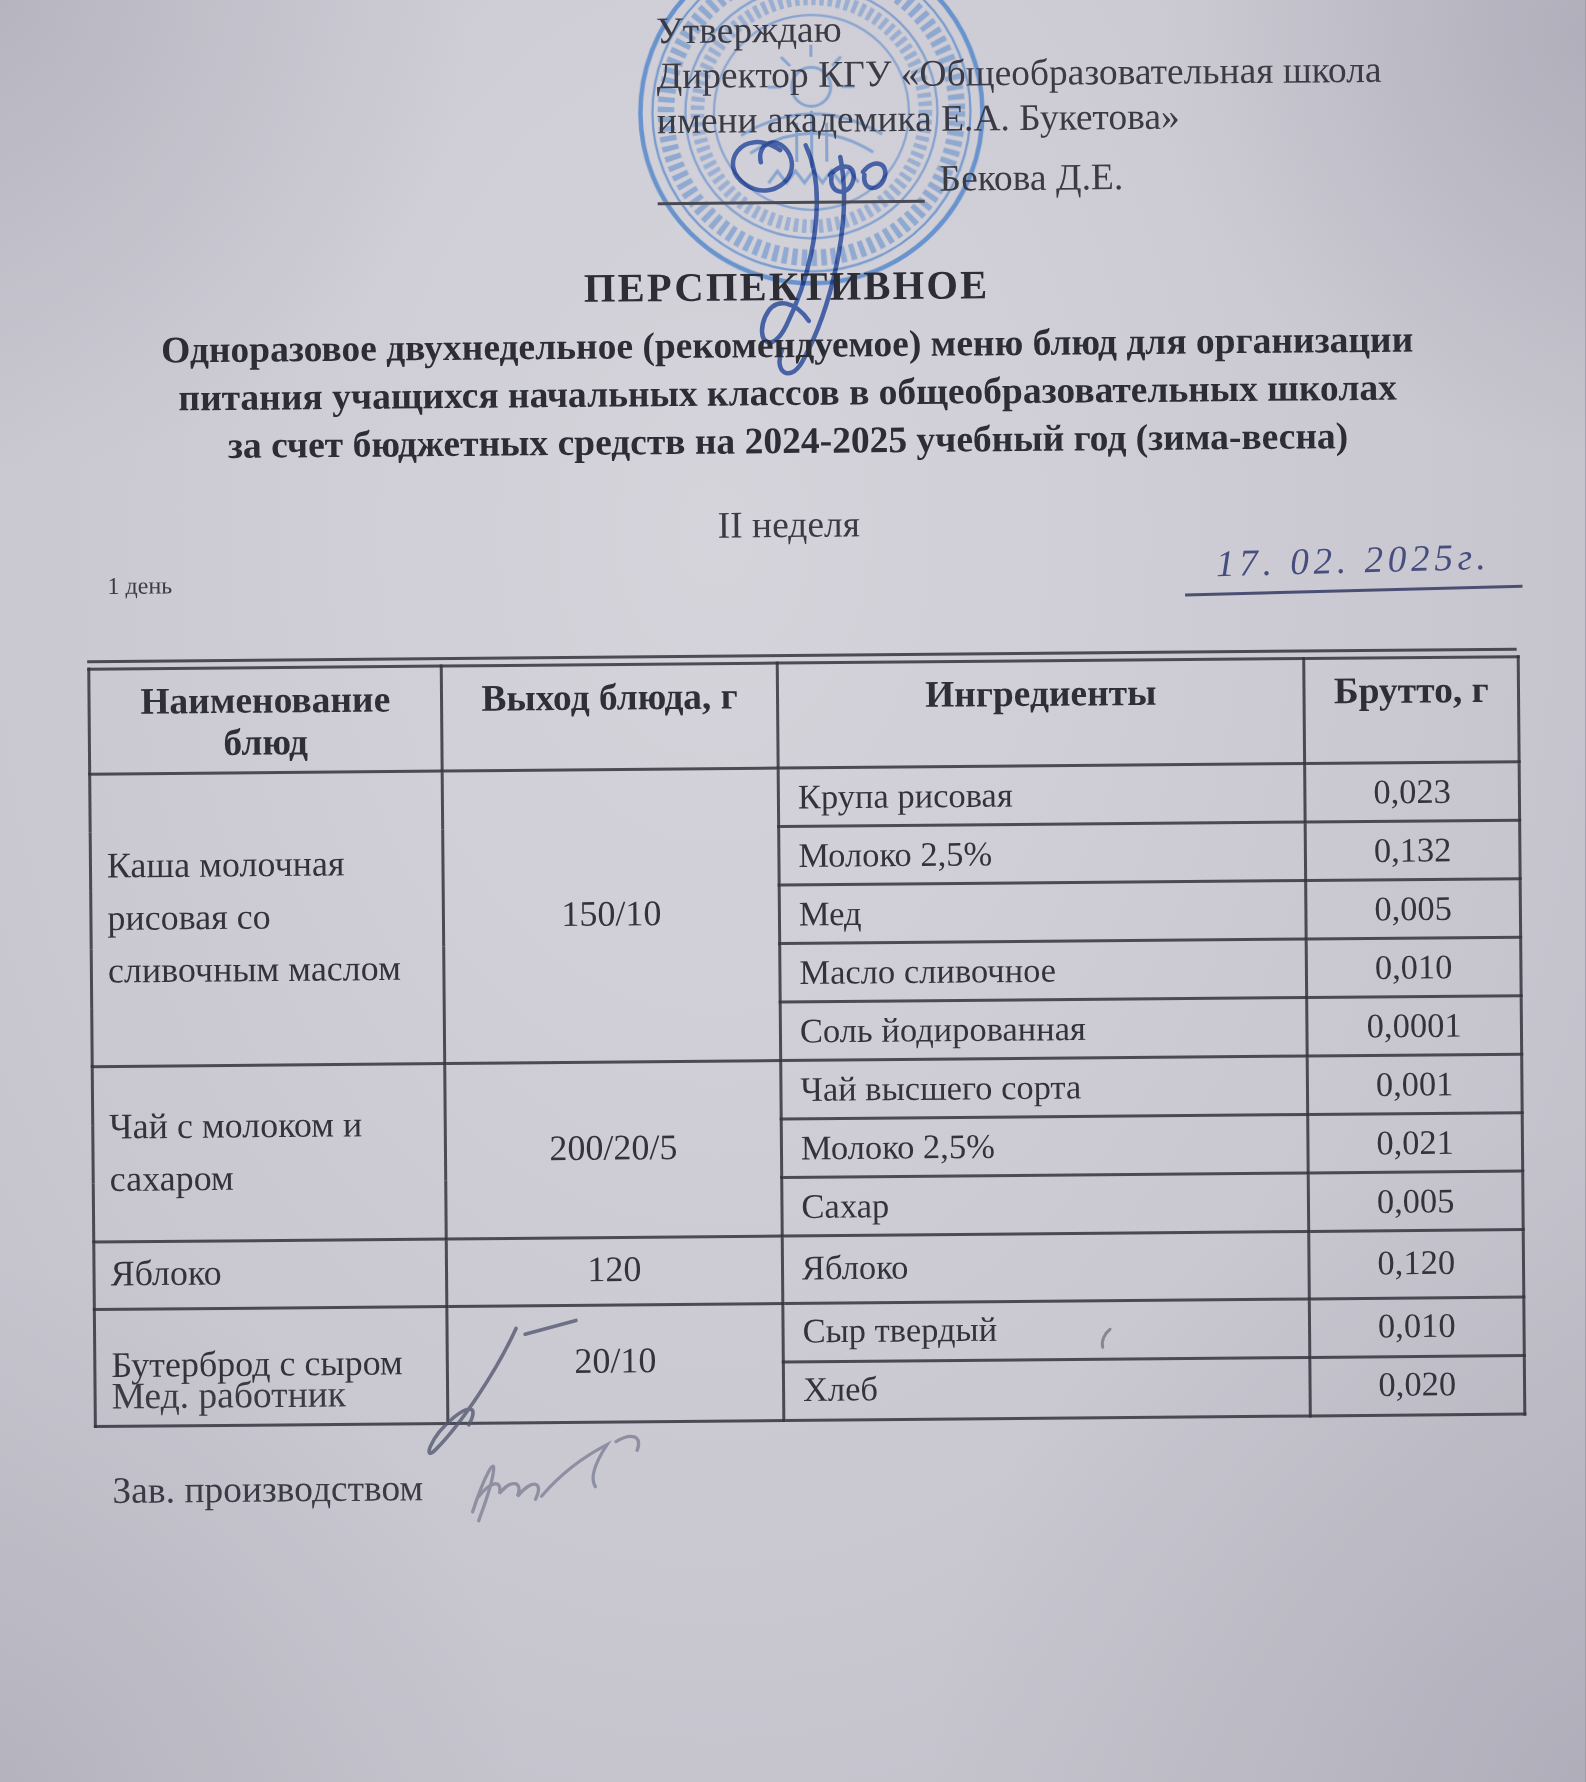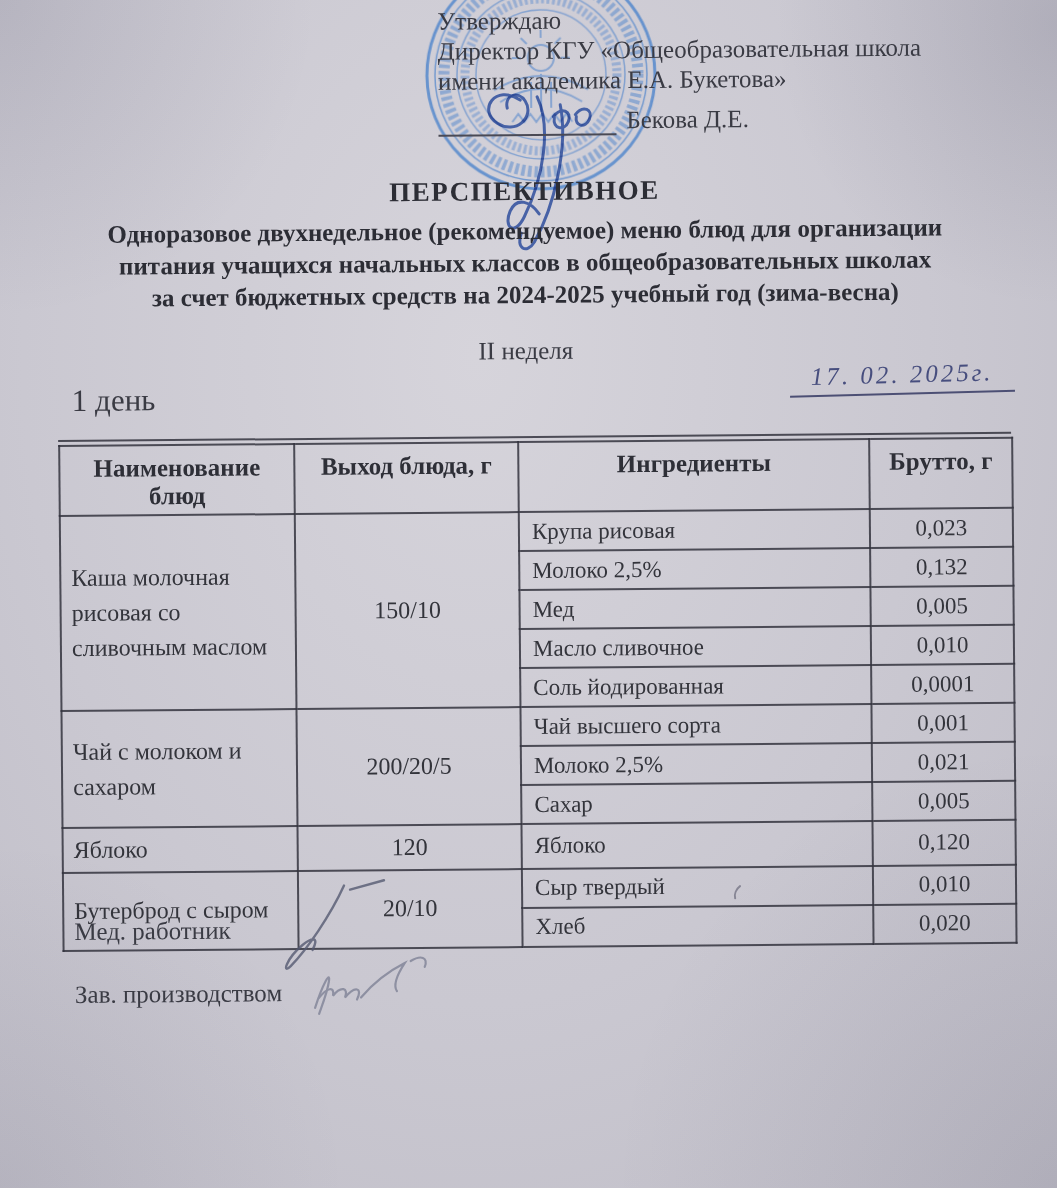--- a/index.html
+++ b/index.html
@@ -26,21 +26,21 @@
   
   .stamp { position:absolute; left:421px; top:-50px; mix-blend-mode:multiply; filter:blur(0.3px); }
   .director-sign { position:absolute; left:430px; top:55px; mix-blend-mode:multiply; }
 
   
   .doc-title { position:absolute; top:176px; left:0; width:100%; text-align:center;
     font-size:27px; font-weight:bold; letter-spacing:1.5px; color:#2c2d35; }
   .doc-subtitle { position:absolute; top:215px; left:0; width:100%; text-align:center;
     font-size:25px; font-weight:bold; line-height:32px; color:#2c2d35; }
   .week-label { position:absolute; top:337px; left:0; width:100%; text-align:center; font-size:25px; color:#3a3b44; }
-  .day-label { position:absolute; left:74px; top:379px; font-size:31px; color:#3a3b44; }
+  .day-label { position:absolute; left:74px; top:379px; font-size:16px; color:#3a3b44; }
   .date-hw { position:absolute; left:792px; top:364px; width:225px; text-align:center;
     font-size:25px; font-style:italic; letter-spacing:3px; color:#474e7e;
     border-bottom:2px solid #4c4f74; padding-bottom:4px; transform:rotate(-1deg); }
 
   
   .menu-wrap { position:absolute; left:60px; top:436px; width:953px;
     border-top:2px solid rgba(52,52,62,0.85); padding-top:3px; }
   table.menu { border-collapse:collapse; width:100%; table-layout:fixed; }
   .menu th, .menu td { border:2px solid rgba(52,52,62,0.85); }
   .menu th { font-size:25px; font-weight:bold; vertical-align:top; padding:8px 4px 4px;

